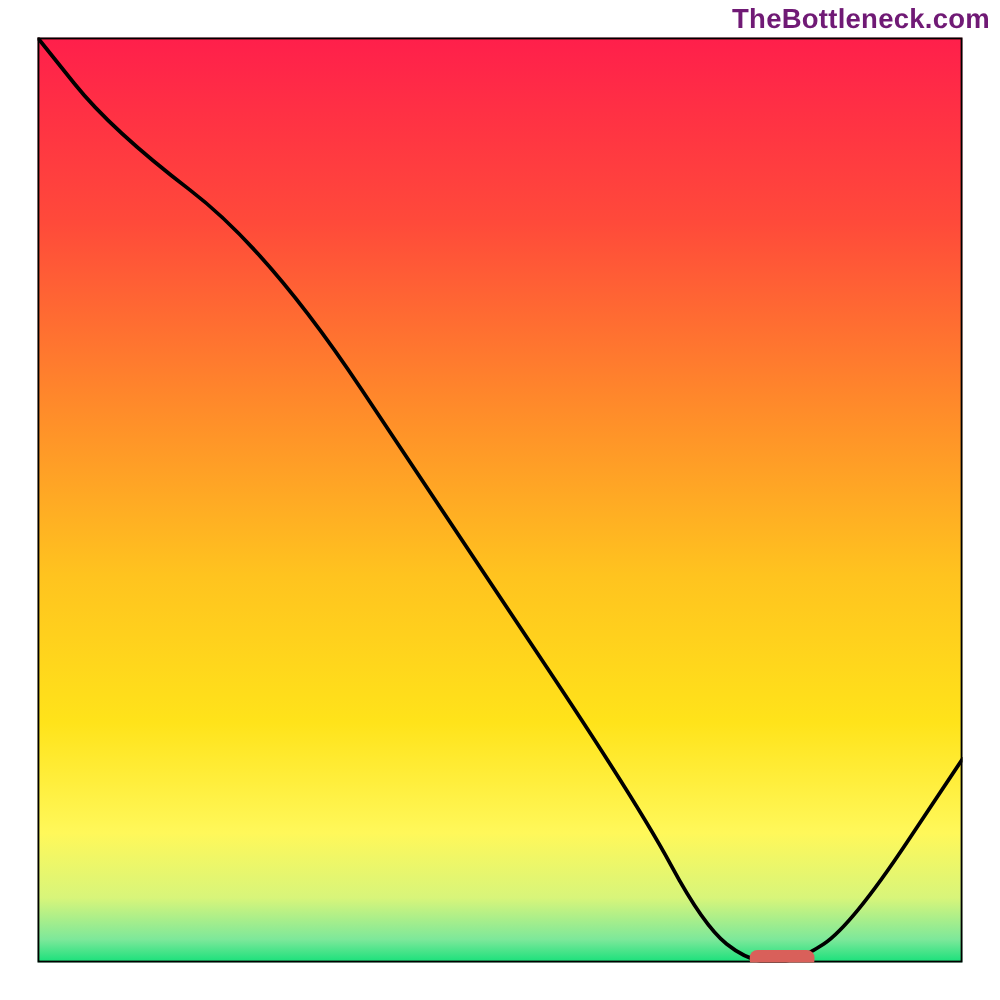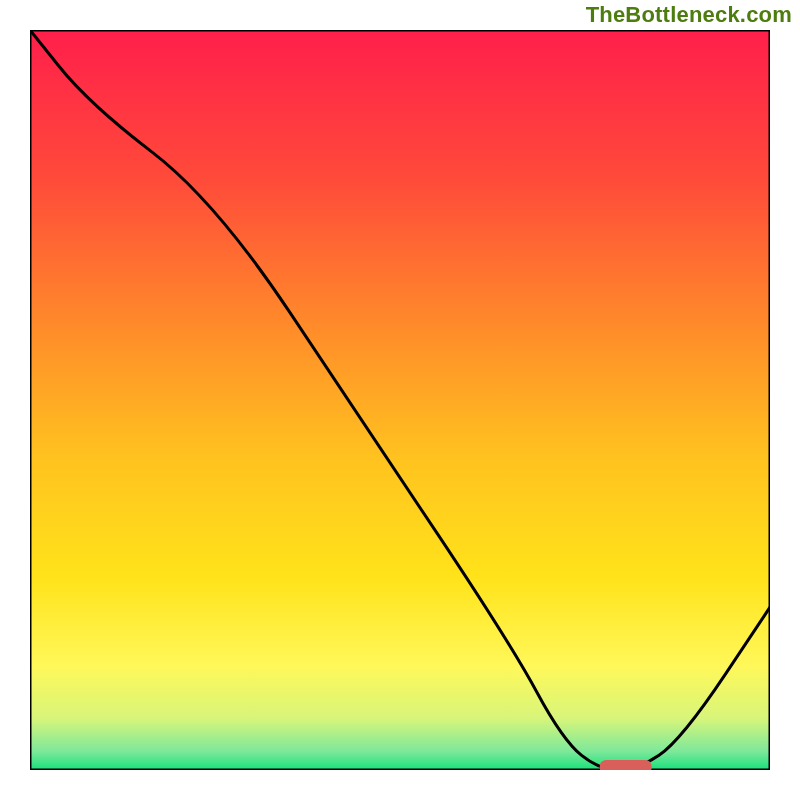--- a/index.html
+++ b/index.html
@@ -15,21 +15,21 @@
     position: relative;
     width: 800px;
     height: 800px;
   }
   .watermark {
     position: absolute;
     top: 2px;
     right: 8px;
     font-size: 22px;
     font-weight: 600;
-    color: #4d7c0f;
+    color: #701a75;
     letter-spacing: 0.2px;
     z-index: 4;
   }
   .plot {
     position: absolute;
     left: 30px;
     top: 30px;
     width: 740px;
     height: 740px;
   }

